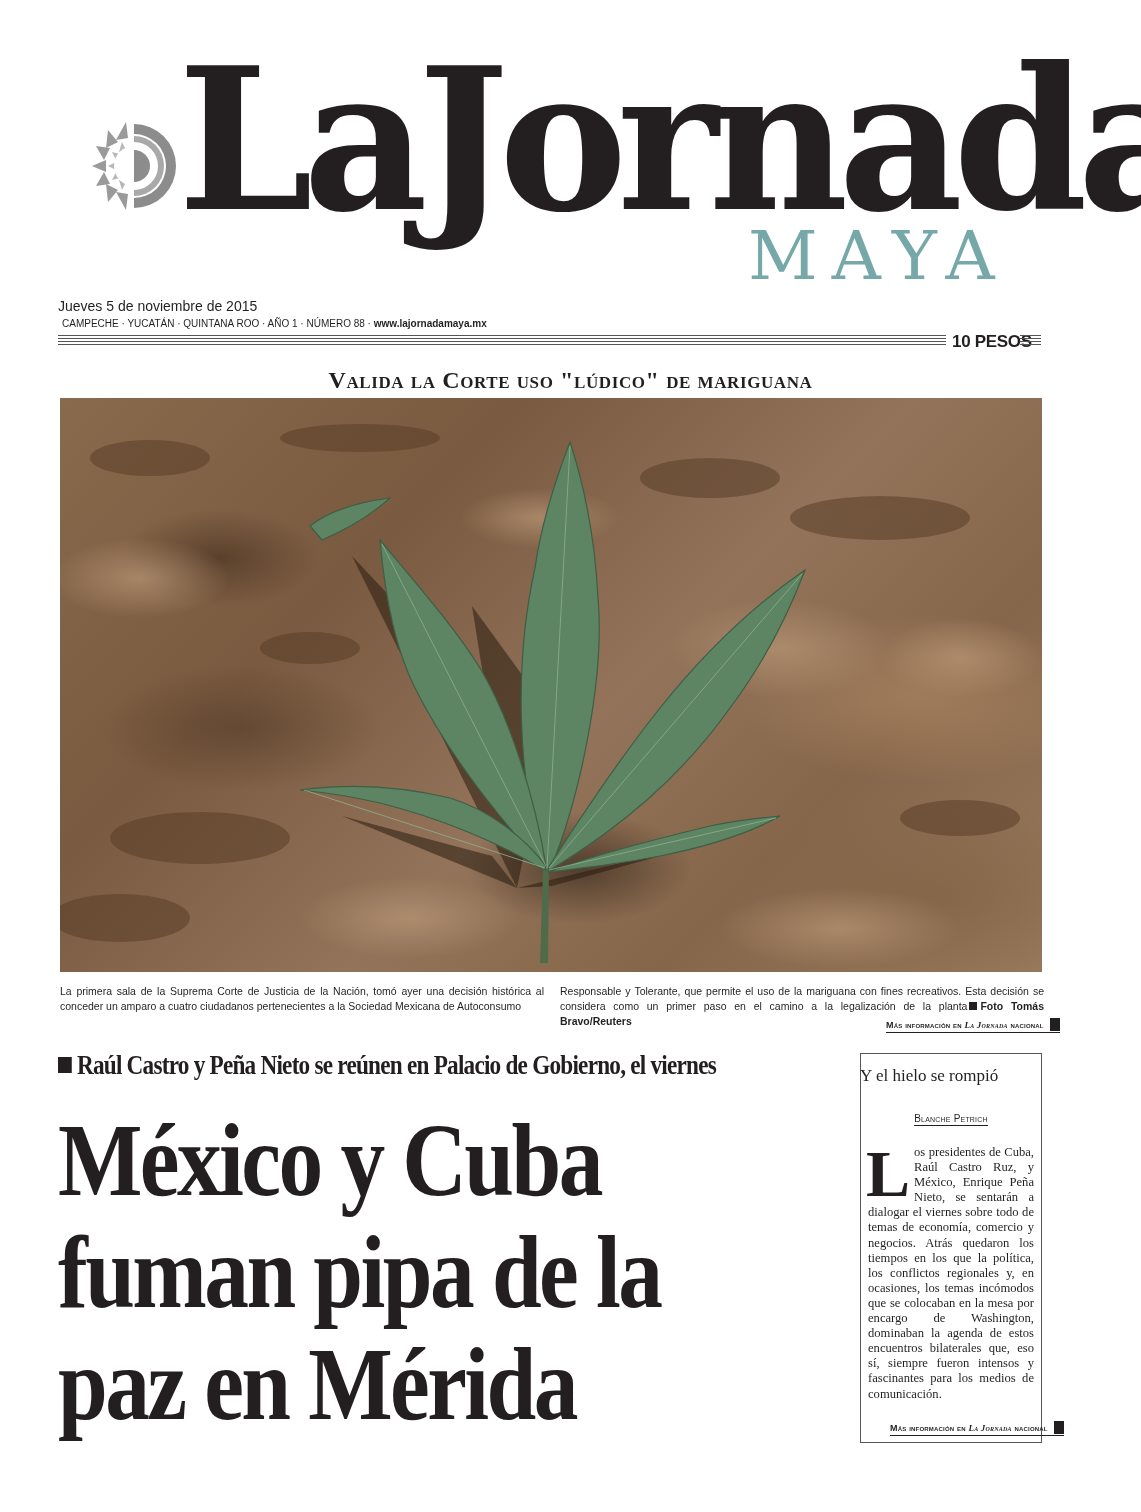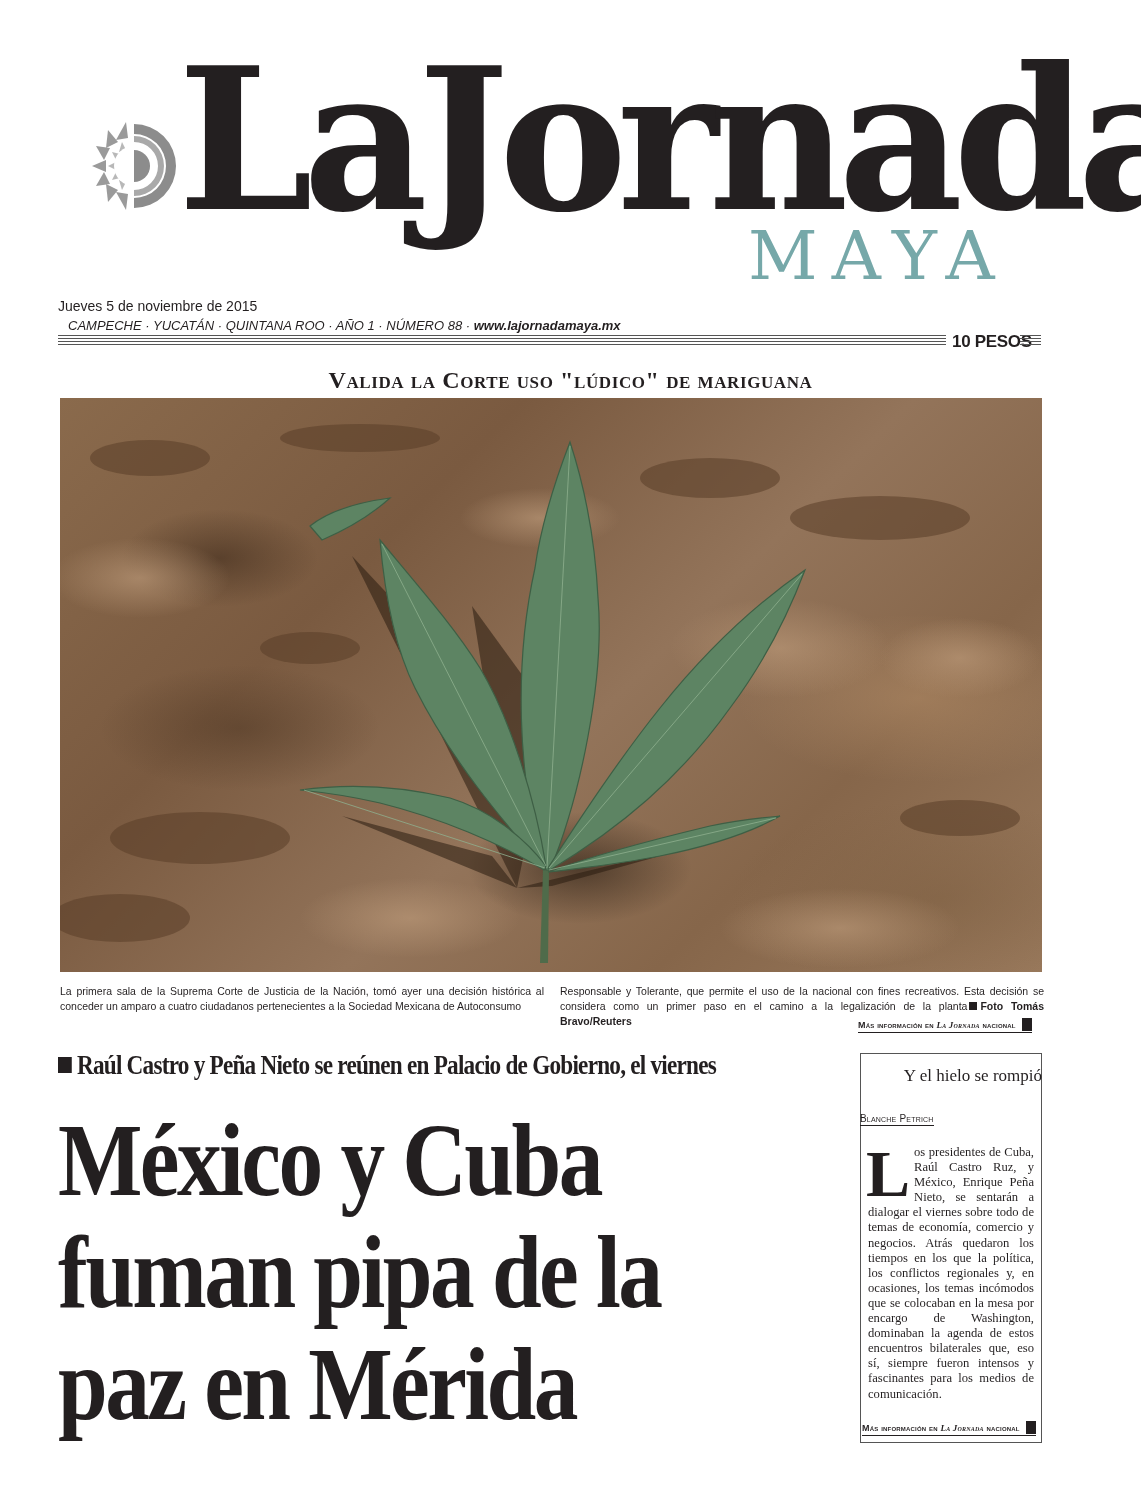--- a/index.html
+++ b/index.html
@@ -21,21 +21,21 @@
       left: 748px; top: 222px;
       font-family: "DejaVu Serif", serif; font-weight: normal;
       font-size: 68px; line-height: 1; letter-spacing: 14px;
       color: #76a8a9; white-space: nowrap;
     }
 
     
     #dateline-date {
       left: 58px; top: 298px; font-size: 14px; font-weight: normal; color: #231f20;
     }
-    #dateline-info { left: 68px; top: 318px; font-size: 13px; color: #231f20; white-space: nowrap; font-style: italic; }
+    #dateline-info { left: 62px; top: 318px; font-size: 10px; color: #231f20; white-space: nowrap; }
     #dateline-info b { font-weight: bold; }
 
     .rule-stack {
       position: absolute; height: 11px;
       background: repeating-linear-gradient(to bottom, #555 0px, #555 1px, transparent 1px, transparent 3px);
     }
     #rule-left  { left: 58px; top: 335px; width: 888px; }
     #rule-right { left: 1020px; top: 335px; width: 21px; }
     #price { left: 952px; top: 332px; font-size: 17px; font-weight: bold; letter-spacing: -0.3px; }
 
@@ -68,20 +68,21 @@
     #caption-left { left: 60px; }
     #caption-right { left: 560px; }
     .caption b { font-weight: bold; }
     .sq { display: inline-block; width: 8px; height: 8px; background: #231f20; margin: 0 3px 0 2px; }
 
     .more-info {
       position: absolute; font-size: 9px; font-weight: bold; font-variant: small-caps;
       letter-spacing: 0.2px; color: #231f20; white-space: nowrap;
       border-bottom: 1px solid #231f20; padding-bottom: 1px;
       font-family: "Liberation Sans Narrow", "Liberation Sans", sans-serif;
+      margin-left: 28px;
     }
     .more-info i { font-style: italic; font-family: "Liberation Serif", serif; }
     .more-info .blk { display: inline-block; width: 10px; height: 13px; background: #231f20; vertical-align: -3px; margin-left: 6px; }
     #more-info-photo { left: 858px; top: 1018px; }
 
     
     #kicker {
       left: 58px; top: 1050px; white-space: nowrap;
       font-family: "Liberation Serif", serif; font-weight: bold; font-size: 27px;
       letter-spacing: -0.9px; color: #231f20;
@@ -95,25 +96,25 @@
       line-height: 112px; letter-spacing: -3px; color: #231f20;
       transform: scaleX(0.86); transform-origin: left top;
     }
 
     
     #sidebar-box {
       left: 860px; top: 1053px; width: 182px; height: 390px;
       border: 1px solid #555; background: #fff;
     }
     #sidebar-title {
-      left: 860px; width: 182px; top: 1066px; text-align: right;
+      left: 860px; width: 182px; top: 1066px; text-align: left;
       font-family: "Liberation Serif", serif; font-size: 17px; color: #231f20;
     }
     #sidebar-author {
-      left: 860px; width: 182px; top: 1113px; 
+      left: 860px; width: 182px; top: 1113px; text-align: center;
       font-family: "Liberation Sans", sans-serif; font-size: 10px; color: #231f20;
       font-variant: small-caps; letter-spacing: 0.2px;
     }
     #sidebar-author span { border-bottom: 1px solid #231f20; padding-bottom: 1px; }
     #sidebar-body {
       left: 868px; top: 1145px; width: 166px;
       font-family: "Liberation Serif", serif; font-size: 12.6px; line-height: 15.1px;
       text-align: justify; color: #231f20;
     }
     #dropcap {
@@ -225,21 +226,21 @@
       <path d="M486,468 L322,146"></path>
       <path d="M489,470 L742,176"></path>
       <path d="M485,470 L244,392"></path>
       <path d="M489,472 L716,420"></path>
     </g>
   </svg>
 </div>
 
 <div class="caption" id="caption-left">La primera sala de la Suprema Corte de Justicia de la Nación, tomó ayer una decisión histórica al conceder un amparo a cuatro ciudadanos pertenecientes a la Sociedad Mexicana de Autoconsumo</div>
 <div class="caption" id="caption-right">
-  <span>Responsable y Tolerante, que permite el uso de la nacional con fines recreativos. Esta decisión se considera como un primer paso en el camino a la legalización de la planta</span><span class="sq"></span><b>Foto Tomás Bravo/Reuters</b>
+  <span>Responsable y Tolerante, que permite el uso de la mariguana con fines recreativos. Esta decisión se considera como un primer paso en el camino a la legalización de la planta</span><span class="sq"></span><b>Foto Tomás Bravo/Reuters</b>
 </div>
 
 <div class="more-info" id="more-info-photo">
   <span>Más información en </span><i>La Jornada</i><span> nacional</span><span class="blk"></span>
 </div>
 
 <div class="abs" id="kicker">
   <span class="sq"></span><span>Raúl Castro y Peña Nieto se reúnen en Palacio de Gobierno, el viernes</span>
 </div>
 

